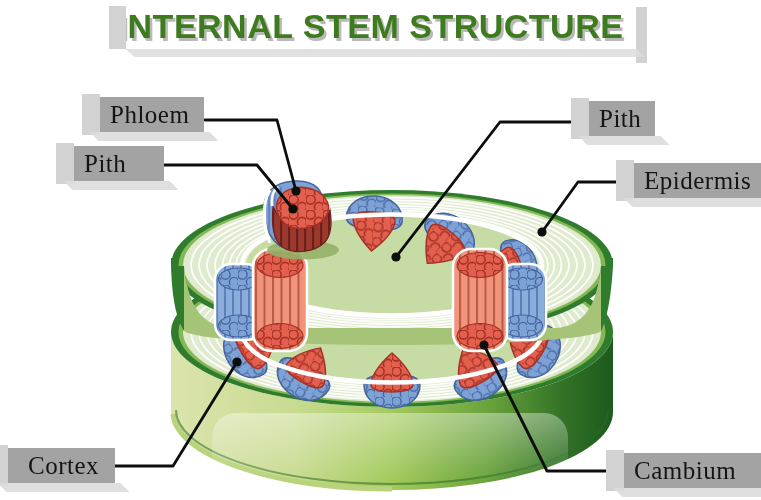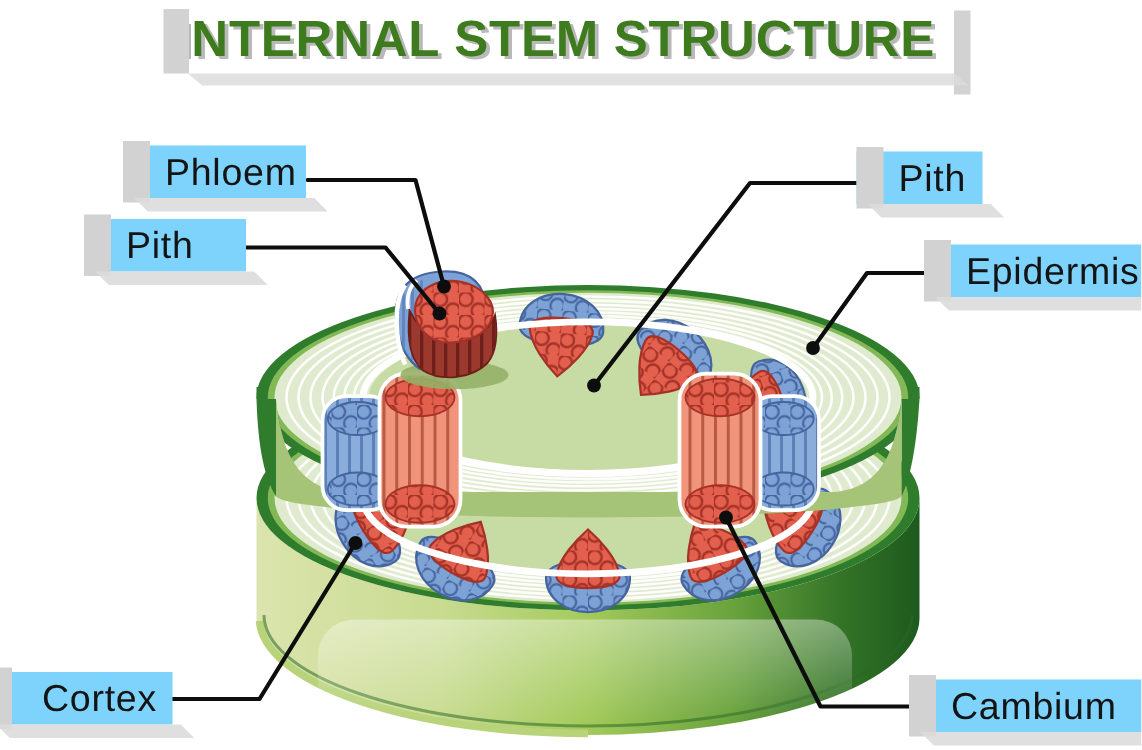--- a/index.html
+++ b/index.html
@@ -11,21 +11,21 @@
   .banner{position:absolute;left:106px;top:1px;width:529px;height:49px;background:#fff;z-index:5;}
   .banner .bar-left{position:absolute;left:3px;top:5px;width:17px;height:43px;background:var(--gray-bar);}
   .banner .bar-right{position:absolute;right:-12px;top:6px;width:11px;height:56px;background:var(--gray-bar);}
   .banner h1{margin:0;height:49px;line-height:51px;text-align:center;
     font-size:34px;font-weight:800;letter-spacing:.5px;color:var(--title-green);
     text-shadow:2.5px 2.5px 0 #b9b9b9;}
   .banner::after{content:"";position:absolute;left:24px;right:-6px;bottom:-7px;height:8px;
     background:var(--shadow);transform:skewX(50deg);opacity:.85;}
 
   
-  .tag{position:absolute;height:35px;background:#7dd3fc;z-index:6;}
+  .tag{position:absolute;height:35px;background:#a3a3a3;z-index:6;font-family:Liberation Serif, serif;}
   .tag .bar{position:absolute;left:0;top:-3px;width:18px;height:41px;background:var(--gray-bar);}
   .tag .txt{display:block;height:35px;line-height:36px;padding-left:28px;
     font-size:25px;letter-spacing:.5px;color:var(--label-text);white-space:nowrap;}
   .tag::after{content:"";position:absolute;left:12px;right:-10px;bottom:-9px;height:9px;
     background:var(--shadow);transform:skewX(45deg);opacity:.9;}
 </style>
 </head>
 <body>
 
 <div id="stage">

